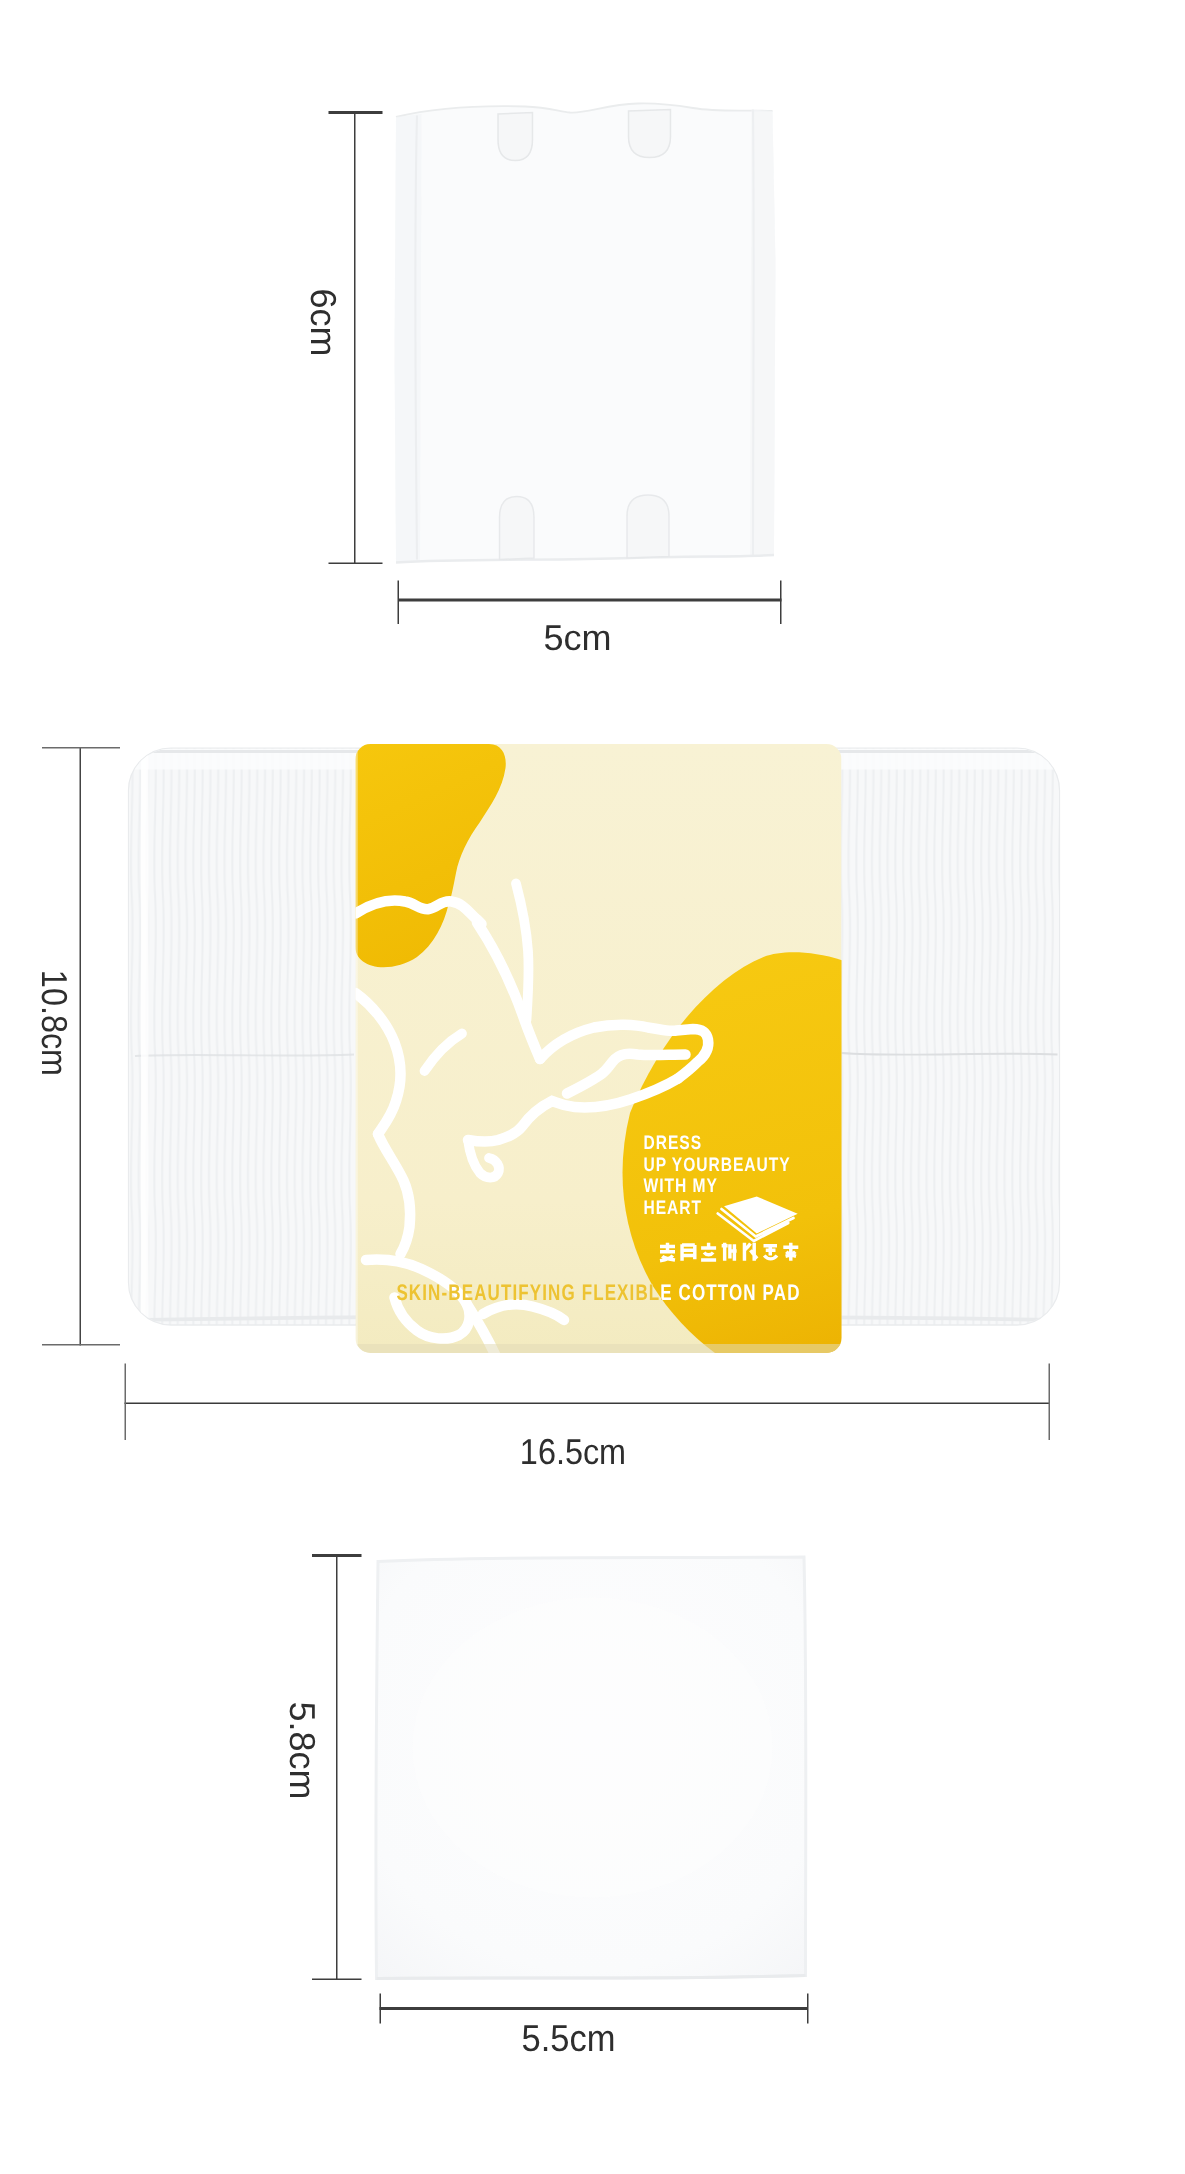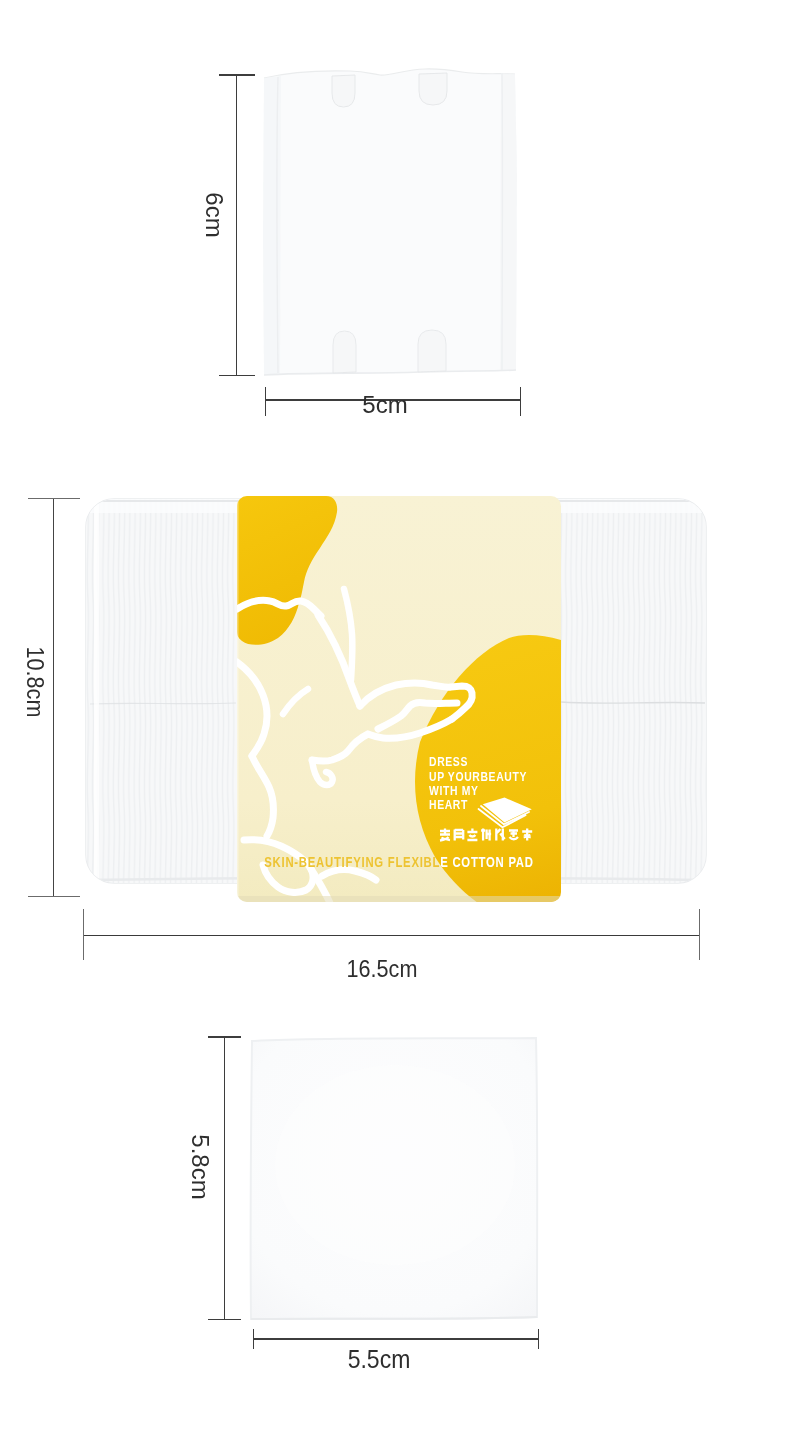--- a/index.html
+++ b/index.html
@@ -43,21 +43,21 @@
 <div class="dim" style="left:218.6px;top:374.6px;width:36px;height:1.5px"></div>
 
 <div class="lbl" style="left:183.8px;top:202px;width:60px;transform:rotate(90deg)">6cm</div>
 
 <div class="dim" style="left:265.5px;top:399.3px;width:255px;height:1.5px"></div>
 
 <div class="dim" style="left:264.8px;top:386.8px;width:1.5px;height:29.3px"></div>
 
 <div class="dim" style="left:519.6px;top:386.8px;width:1.5px;height:29.3px"></div>
 
-<div class="lbl" style="left:335px;top:392px;width:100px">5cm</div>
+<div class="lbl" style="left:335px;top:413px;width:100px">5cm</div>
 
 <svg class="abs" style="left:80px;top:492px" width="632" height="420" viewBox="0 0 632 420">
   <defs>
     <pattern id="stripes" width="5.2" height="416" patternUnits="userSpaceOnUse">
       <rect width="5.2" height="416" fill="#f7f8f9"></rect>
       <path d="M2.6,0 C4.6,35 0.6,70 2.6,105 C4.6,140 0.6,175 2.6,210 C4.6,245 0.6,280 2.6,315 C4.6,350 0.6,385 2.6,416" stroke="#edeff1" stroke-width="1.3" fill="none"></path>
     </pattern>
     <linearGradient id="bandbg" x1="0" y1="0" x2="0" y2="1">
       <stop offset="0" stop-color="#f8f2d4"></stop>
       <stop offset="0.75" stop-color="#f7efcb"></stop>

